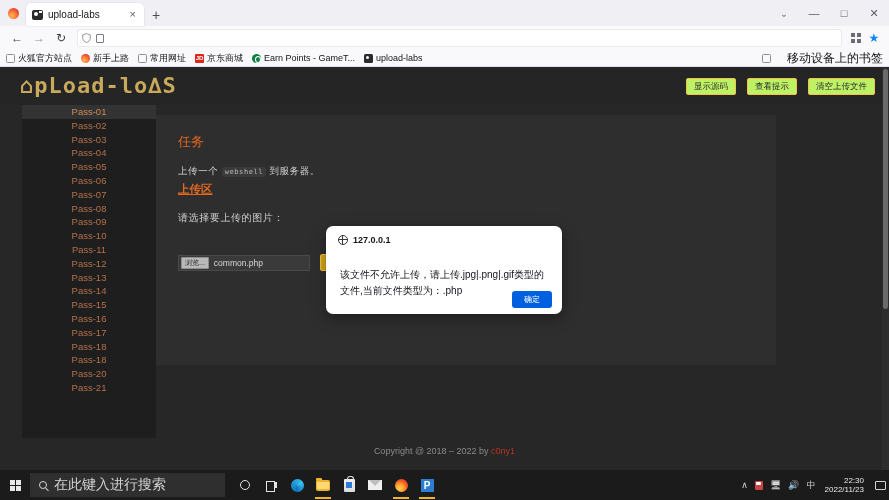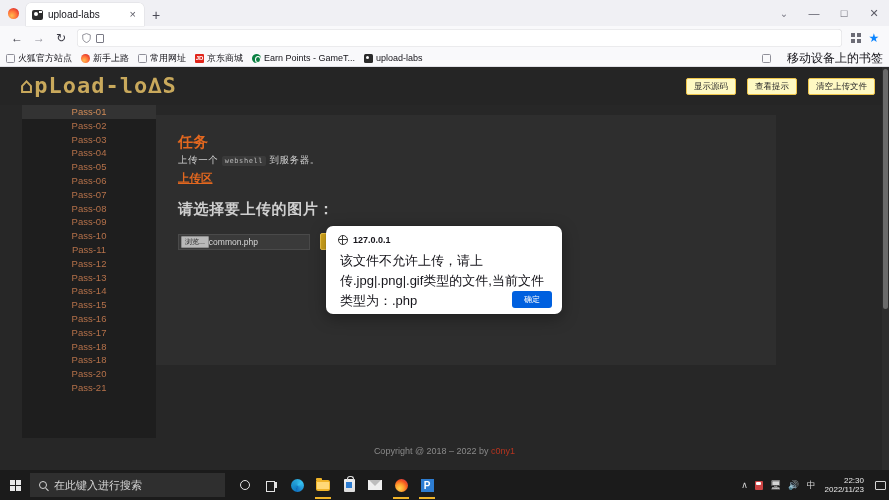--- a/index.html
+++ b/index.html
@@ -100,48 +100,48 @@
              border-radius:3px; }
 
   .site-header { height:38px; background:#252525; position:relative; }
   .logo {
     position:absolute; left:20px; top:6px; font-size:22px; letter-spacing:1px;
     color:#c9a95c; font-family:"DejaVu Sans Mono","Liberation Mono",monospace;
     font-weight:700;
   }
   .hdr-btns { position:absolute; right:14px; top:11px; display:flex; gap:11px; }
   .hdr-btn {
-    background:#fef9c3; color:#2b2b2b; font-size:8.5px; padding:3px 7px;
+    background:#bef264; color:#2b2b2b; font-size:8.5px; padding:3px 7px;
     border:1px solid #efc54a; border-radius:2px; white-space:nowrap; line-height:1.1;
   }
 
   .body-wrap { position:relative; height:365px; }
   .sidebar {
     position:absolute; left:22px; top:0; width:134px; height:333px; background:#1e1e1e;
   }
   .side-item {
     height:13.8px; line-height:13.8px; font-size:9.5px; color:#b5714a; text-align:center;
   }
   .side-item.active { background:#333; color:#cf8a57; }
 
   .content {
     position:absolute; left:156px; top:10px; width:620px; height:250px;
     background:#2e2e2e;
   }
   .c-inner { padding:18px 22px; }
-  .h-task { color:#e2671f; font-size:15px; font-weight:bold; margin-bottom:2px; }
+  .h-task { color:#e2671f; font-size:13px; font-weight:normal; margin-bottom:14px; }
   .p-task { color:#cfcfcf; font-size:9.5px; margin-bottom:4px; letter-spacing:.6px; }
   .code { background:#3a3a3a; color:#b9b9b9; font-family:"DejaVu Sans Mono",monospace;
           font-size:7px; padding:1px 3px; border-radius:2px; }
   .h-up { color:#e2671f; font-size:11.5px; font-weight:bold; margin-bottom:14px;text-decoration:underline; }
-  .p-up { color:#cfcfcf; font-size:15px; margin-bottom:14px; letter-spacing:.6px;font-weight:bold; }
+  .p-up { color:#cfcfcf; font-size:10px; margin-bottom:29px; letter-spacing:.6px; }
   .uprow { display:flex; align-items:center; gap:10px; }
   .fileinput {
     width:132px; height:16px; background:#3a3a3a; border:1px solid #4a4a4a;
-    display:flex; align-items:center; padding:0 2px; 
+    display:flex; align-items:center; padding:0 2px; gap:5px;
   }
   .browsebtn {
     background:#b9b9b9; color:#2b2b2b; font-size:7px; padding:1.5px 3px; border-radius:1px;
     border:1px solid #8f8f8f; line-height:1; white-space:nowrap;
   }
   .fname { color:#d8d8d8; font-size:8.5px; }
   .submitbtn {
     background:#d6a81c; color:#2b2b2b; font-size:8.5px; padding:3px 6px;
     border:1px solid #efc54a; border-radius:2px; line-height:1.1;
   }
@@ -159,21 +159,21 @@
   .modal-head { display:flex; align-items:center; gap:5px; padding:9px 12px 0 12px; }
   .globe {
     width:10px; height:10px; border-radius:50%; border:1.2px solid #3a3a3a; position:relative;
     flex:0 0 auto;
   }
   .globe:before { content:""; position:absolute; left:-1.2px; top:3.3px; width:10px; height:1.2px;
     background:#3a3a3a; }
   .globe:after { content:""; position:absolute; left:3.3px; top:-1.2px; width:1.2px; height:10px;
     background:#3a3a3a; }
   .modal-title { font-size:9px; font-weight:bold; color:#15141a; }
-  .modal-body { padding:6px 14px 0 14px; font-size:13px; color:#15141a; line-height:1.55; }
+  .modal-body { padding:6px 14px 0 14px; font-size:10px; color:#15141a; line-height:1.55;margin-top:16px; }
   .modal-foot { position:absolute; right:10px; bottom:8px;margin-left:36px; }
   .okbtn {
     background:#0060df; color:#fff; font-size:8px; padding:4px 12px; border-radius:3px;
     line-height:1.1;
   }
 
   
   .taskbar { position:absolute; left:0; top:470px; width:889px; height:30px; background:#1b1b1b; }
   .start { position:absolute; left:5px; top:5px; width:20px; height:20px;
            display:flex; align-items:center; justify-content:center; }
@@ -185,21 +185,21 @@
       linear-gradient(#e8e8e8,#e8e8e8) 6px 6px/5px 5px no-repeat;
   }
   .searchbox {
     position:absolute; left:30px; top:3px; width:195px; height:24px; background:#2f2f2f;
     display:flex; align-items:center; gap:7px; padding:0 9px;
   }
   .magnifier { width:8px; height:8px; border:1.2px solid #d4d4d4; border-radius:50%;
     position:relative; flex:0 0 auto; }
   .magnifier:after { content:""; position:absolute; right:-3px; bottom:-2px; width:4px; height:1.2px;
     background:#d4d4d4; transform:rotate(45deg); }
-  .searchtxt { font-size:11px; color:#d4d4d4; }
+  .searchtxt { font-size:14px; color:#d4d4d4; }
   .tbicons { position:absolute; left:232px; top:0; height:30px; display:flex; align-items:center; gap:0; }
   .tbi { width:26px; height:30px; display:flex; align-items:center; justify-content:center;
          position:relative; }
   .cortana { width:10px; height:10px; border:1.3px solid #e4e4e4; border-radius:50%; }
   .taskview { width:11px; height:9px; position:relative; }
   .taskview:before { content:""; position:absolute; left:0; top:0; width:7px; height:9px;
     border:1.3px solid #e4e4e4; }
   .taskview:after { content:""; position:absolute; right:0; top:1.5px; width:2px; height:6px;
     background:#e4e4e4; }
   .edge { width:13px; height:13px; border-radius:50%;

